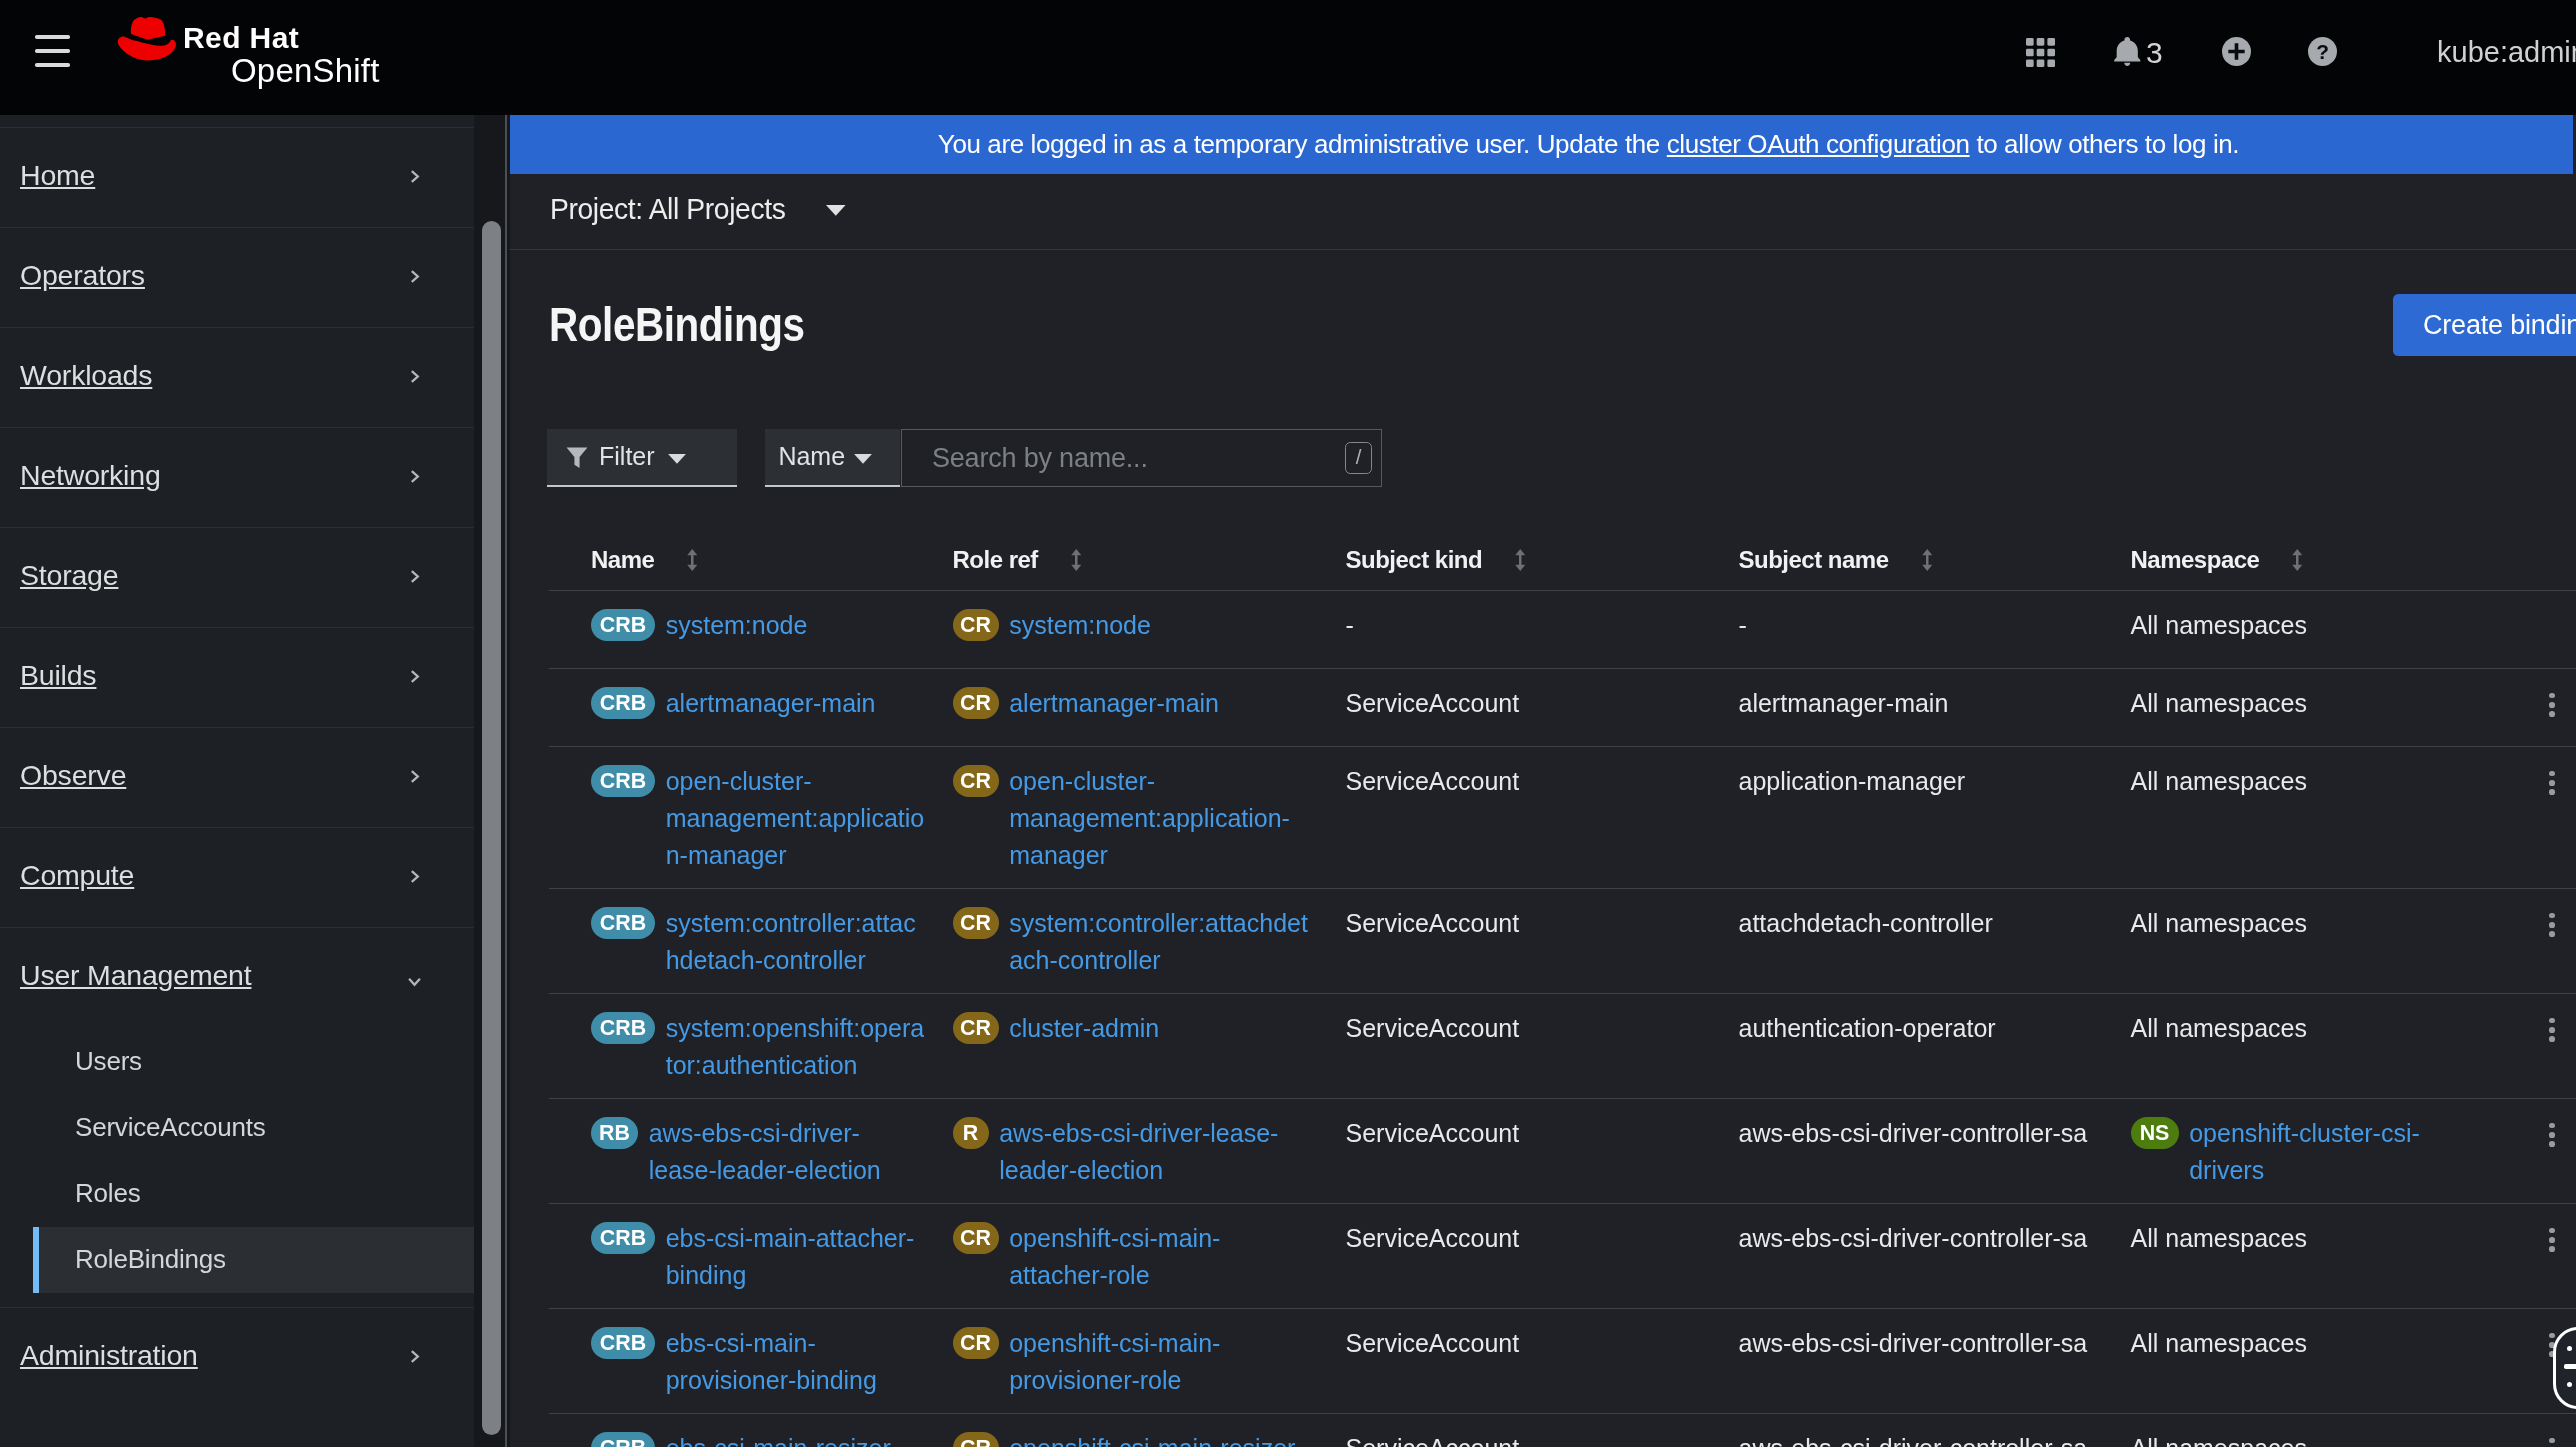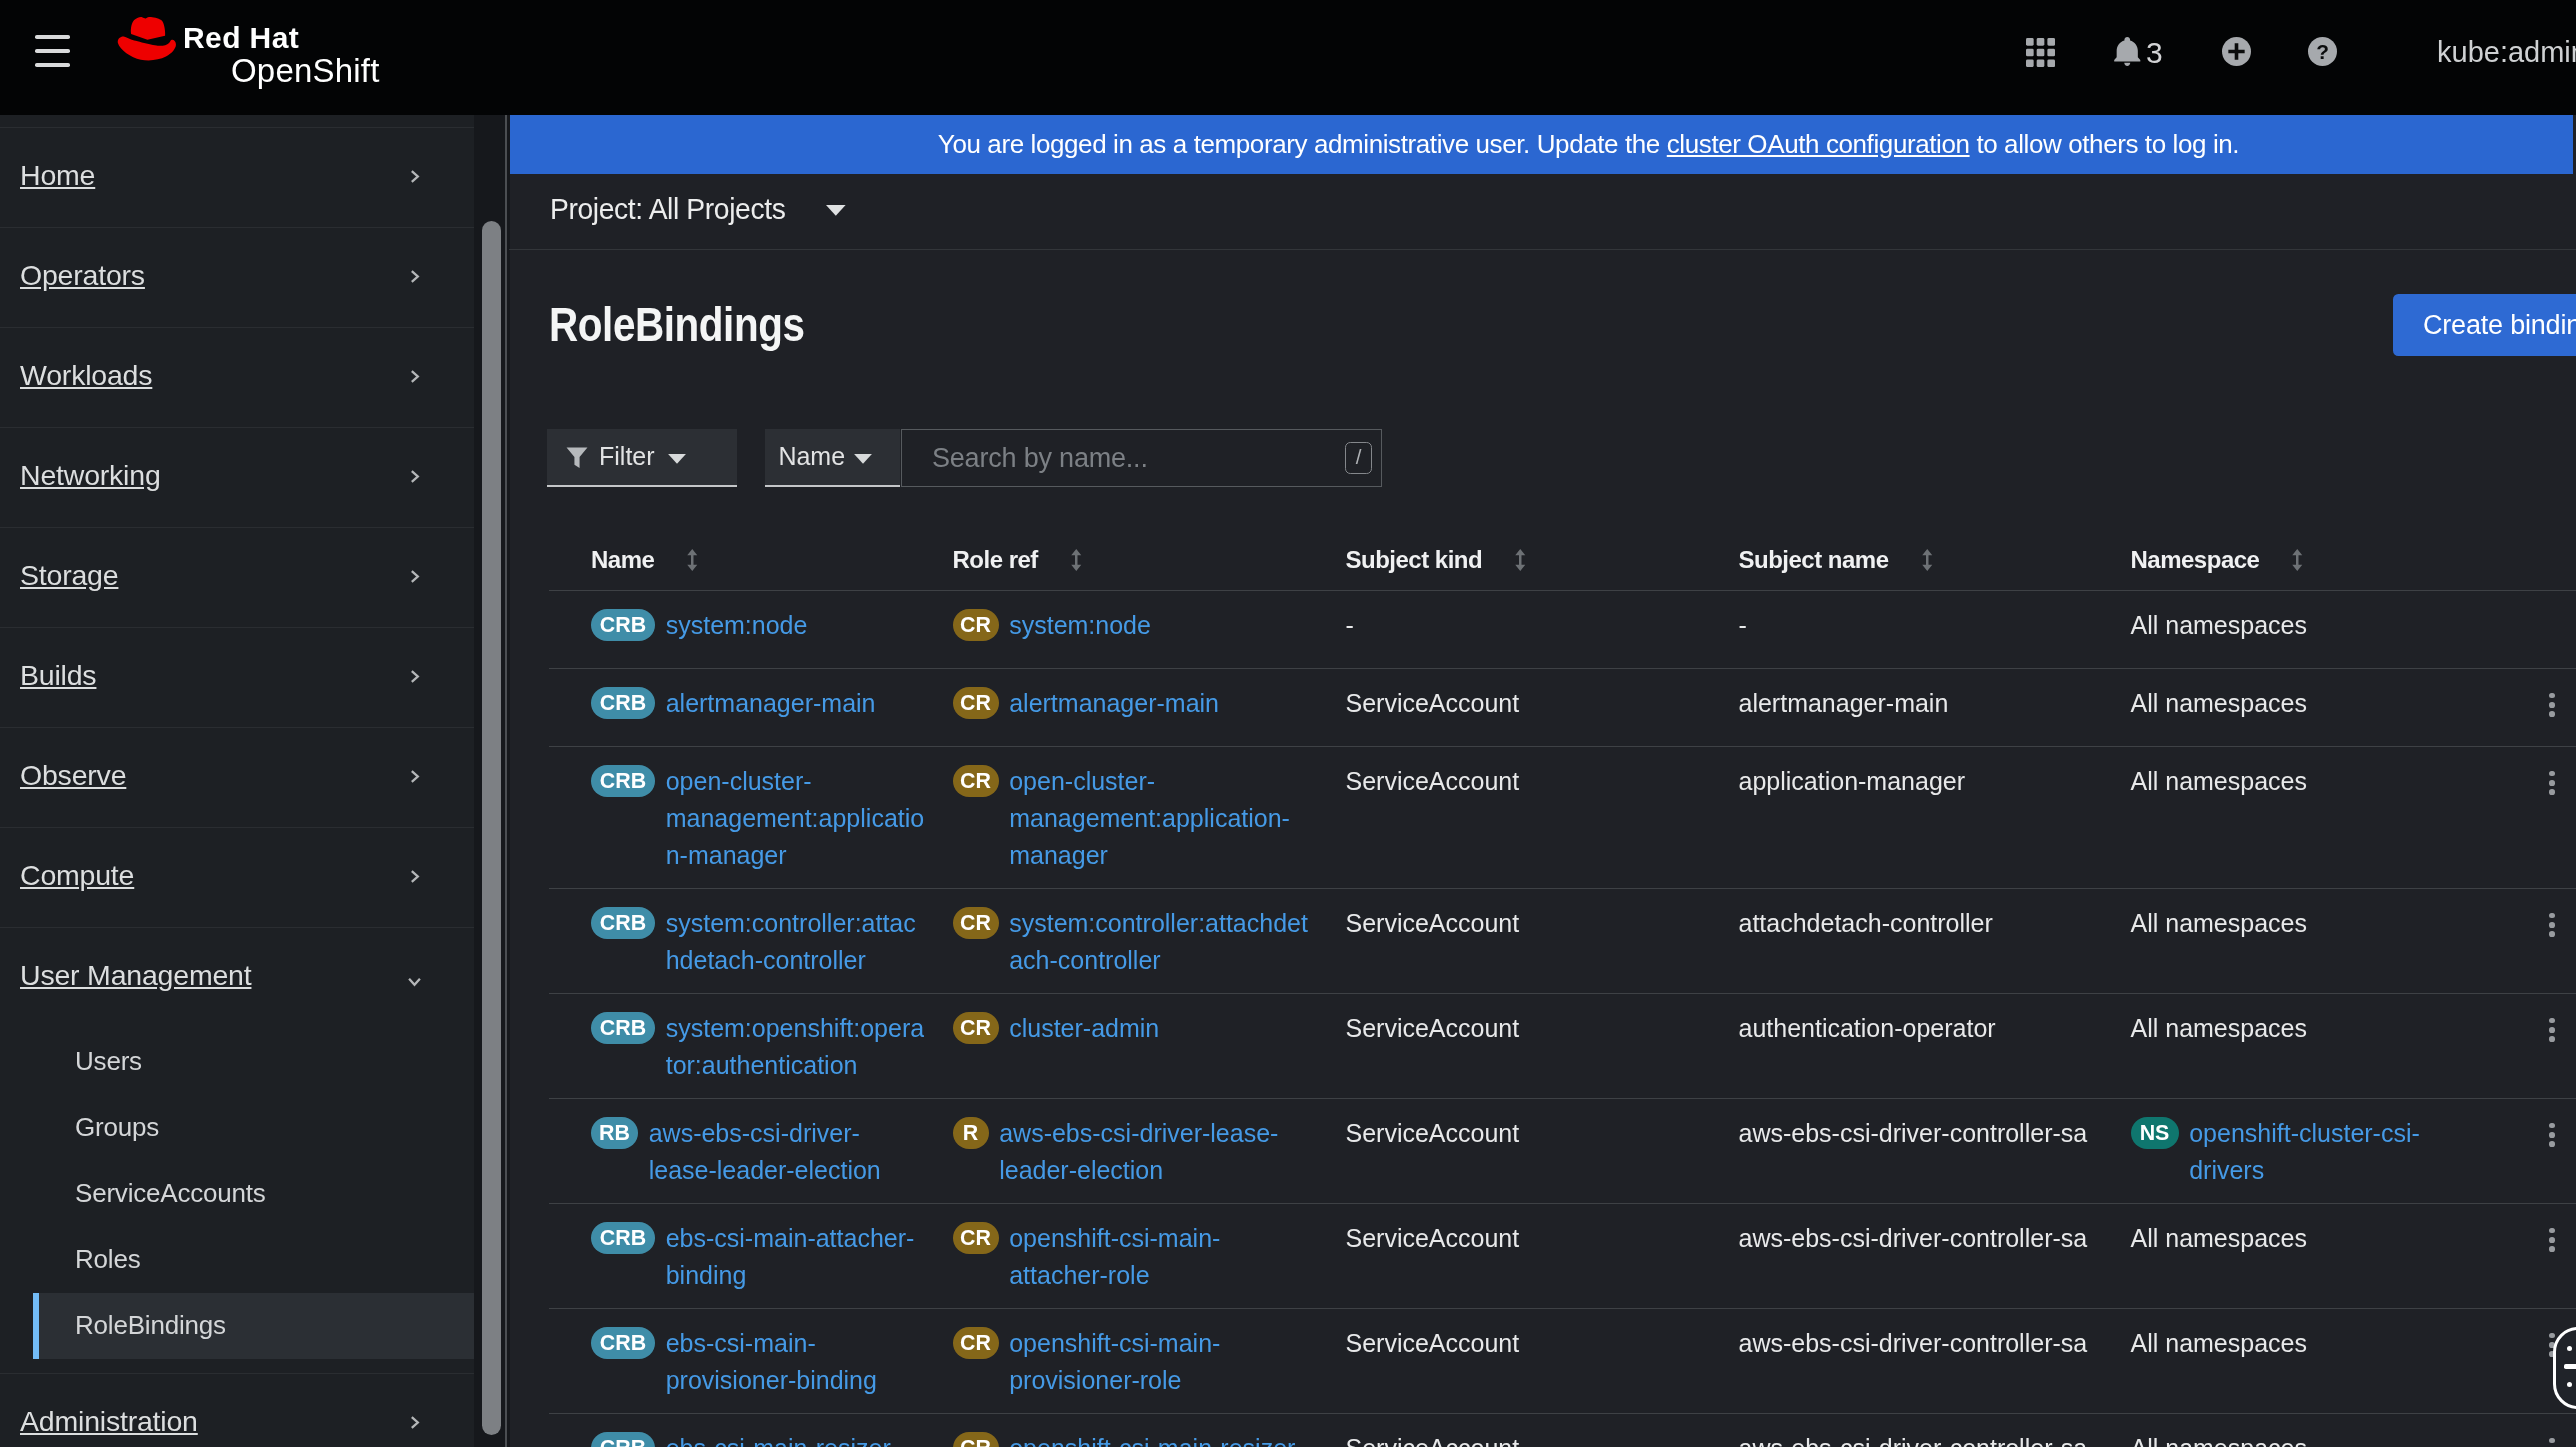--- a/index.html
+++ b/index.html
@@ -72,21 +72,21 @@
 #tbl td.c2,#tbl td.c3,#tbl td.c4,#tbl td.c5,#tbl td.c6 { padding-left:28.5px; }
 #tbl td.c6 { padding-right:21.4px; padding-top:20.5px; }
 #tbl a { color:#459ae6; text-decoration:none; }
 .rowf { display:flex; align-items:flex-start; }
 .badge { flex:none; height:32px; border-radius:16px; color:#fff; font-size:21.4px; font-weight:bold;
   display:inline-flex; align-items:center; justify-content:center; margin:2.7px 10.7px 0 0; letter-spacing:0; }
 .b-crb { width:64px; background:#3f8da8; }
 .b-cr  { width:46px; background:#856719; }
 .b-rb  { width:47px; background:#3f8da8; }
 .b-r   { width:36px; background:#856719; }
-.b-ns  { width:48px; background:#0f766e; }
+.b-ns  { width:48px; background:#4d7c0f; }
 .sorti { margin-left:32px; vertical-align:-3.6px; }
 .kebab { display:inline-block; float:right; }
 .kebab i { display:block; width:5.7px; height:5.7px; border-radius:50%; background:#989b9f; margin:3.7px auto; }
 
 
 #pendant { position:absolute; left:2553px; top:1327px; width:82px; height:82px; border:3.6px solid #fff;
   border-radius:25px; background:#202329; }
 #pendant .d1 { position:absolute; left:10.7px; top:16px; width:5.3px; height:5.3px; background:#fff; border-radius:50%; }
 #pendant .d2 { position:absolute; left:8px; top:34px; width:14.2px; height:4.6px; background:#fff; border-radius:1.8px; }
 #pendant .d3 { position:absolute; left:10.7px; top:52px; width:5.3px; height:5.3px; background:#fff; border-radius:50%; }
@@ -190,23 +190,20 @@
           <span>User Management</span>
           <svg class="chev" style="top:46px" width="15" height="15" viewBox="0 0 10 10">
             <path d="M1.4 3.2 L5 7.2 L8.6 3.2" stroke="#b4b6b8" stroke-width="1.55" fill="none"></path>
           </svg>
         </div>
       <div id="subnav">
         <div class="sitem">
             <span>Users</span>
           </div>
         <div class="sitem">
-            <span>Groups</span>
-          </div>
-        <div class="sitem">
             <span>ServiceAccounts</span>
           </div>
         <div class="sitem">
             <span>Roles</span>
           </div>
         <div class="sitem sel">
             <span>RoleBindings</span>
           </div>
       </div>
       <div class="nitem" id="nav-admin">

